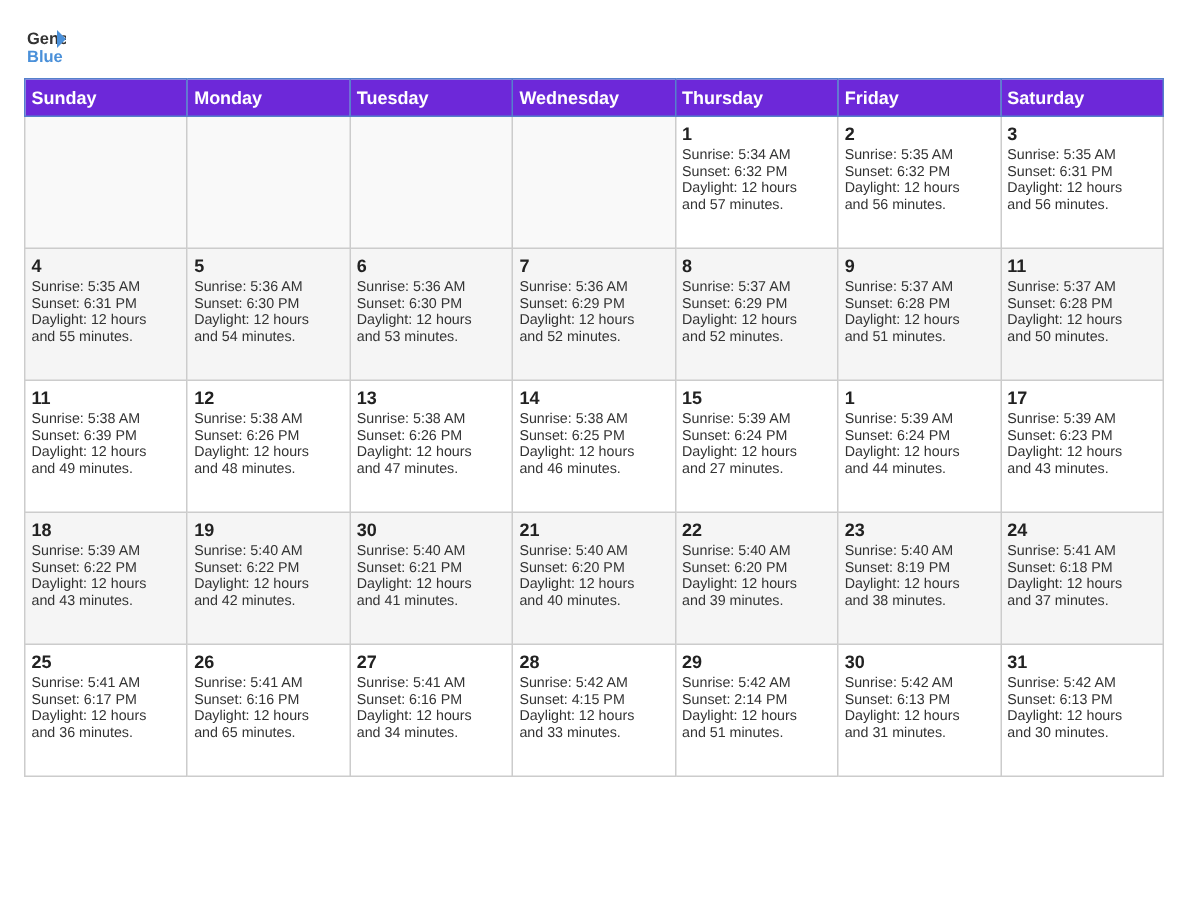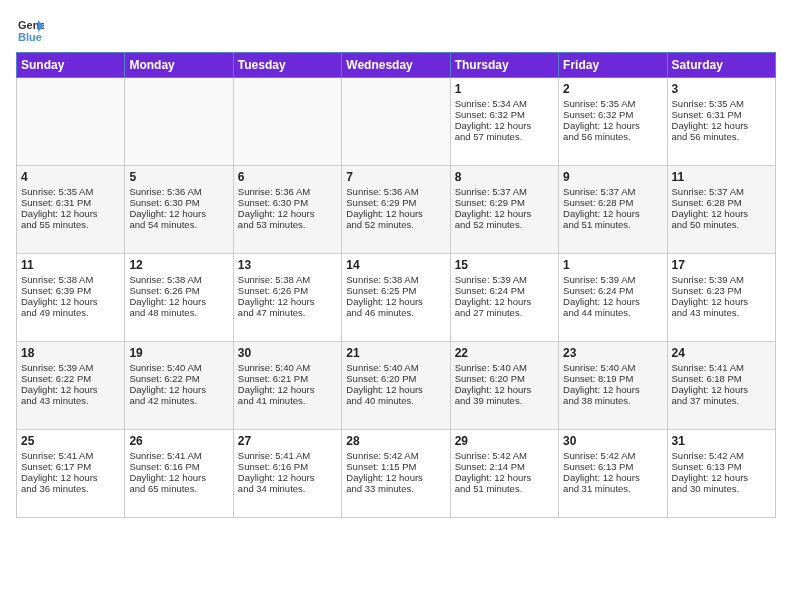--- a/index.html
+++ b/index.html
@@ -299,21 +299,21 @@
         <td>
           <span class="day-num">27</span>
           <div>Sunrise: 5:41 AM</div>
           <div>Sunset: 6:16 PM</div>
           <div>Daylight: 12 hours</div>
           <div>and 34 minutes.</div>
         </td>
         <td>
           <span class="day-num">28</span>
           <div>Sunrise: 5:42 AM</div>
-          <div>Sunset: 1:15 PM</div>
+          <div>Sunset: 4:15 PM</div>
           <div>Daylight: 12 hours</div>
           <div>and 33 minutes.</div>
         </td>
         <td>
           <span class="day-num">29</span>
           <div>Sunrise: 5:42 AM</div>
           <div>Sunset: 2:14 PM</div>
           <div>Daylight: 12 hours</div>
           <div>and 51 minutes.</div>
         </td>

